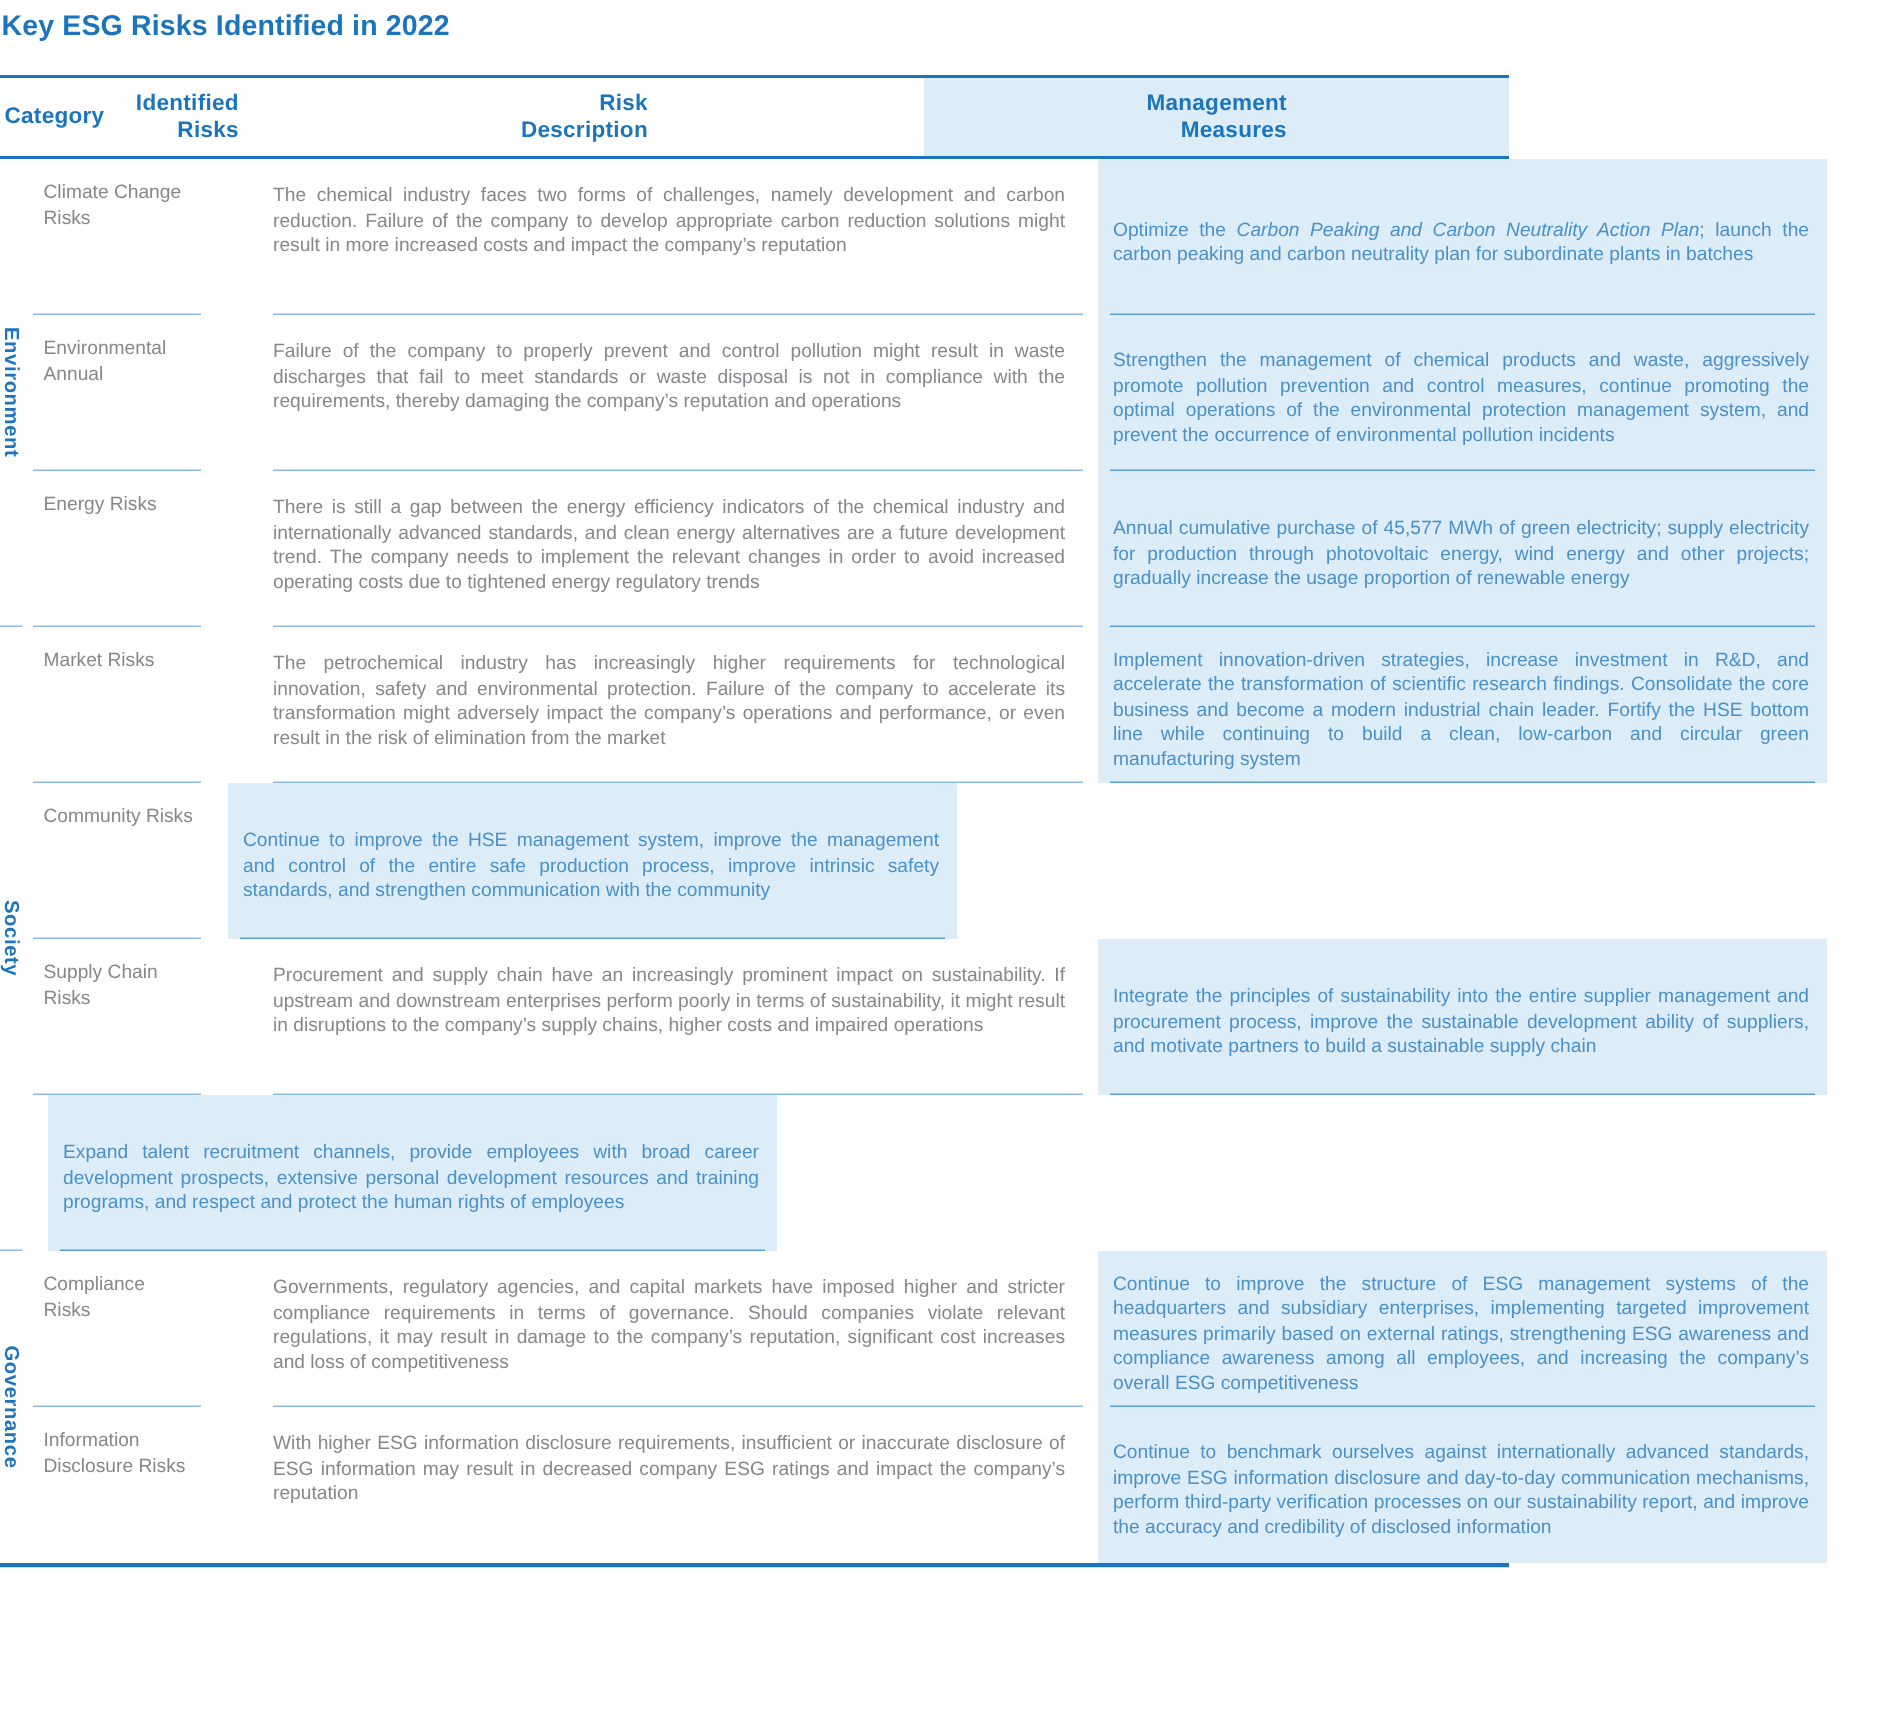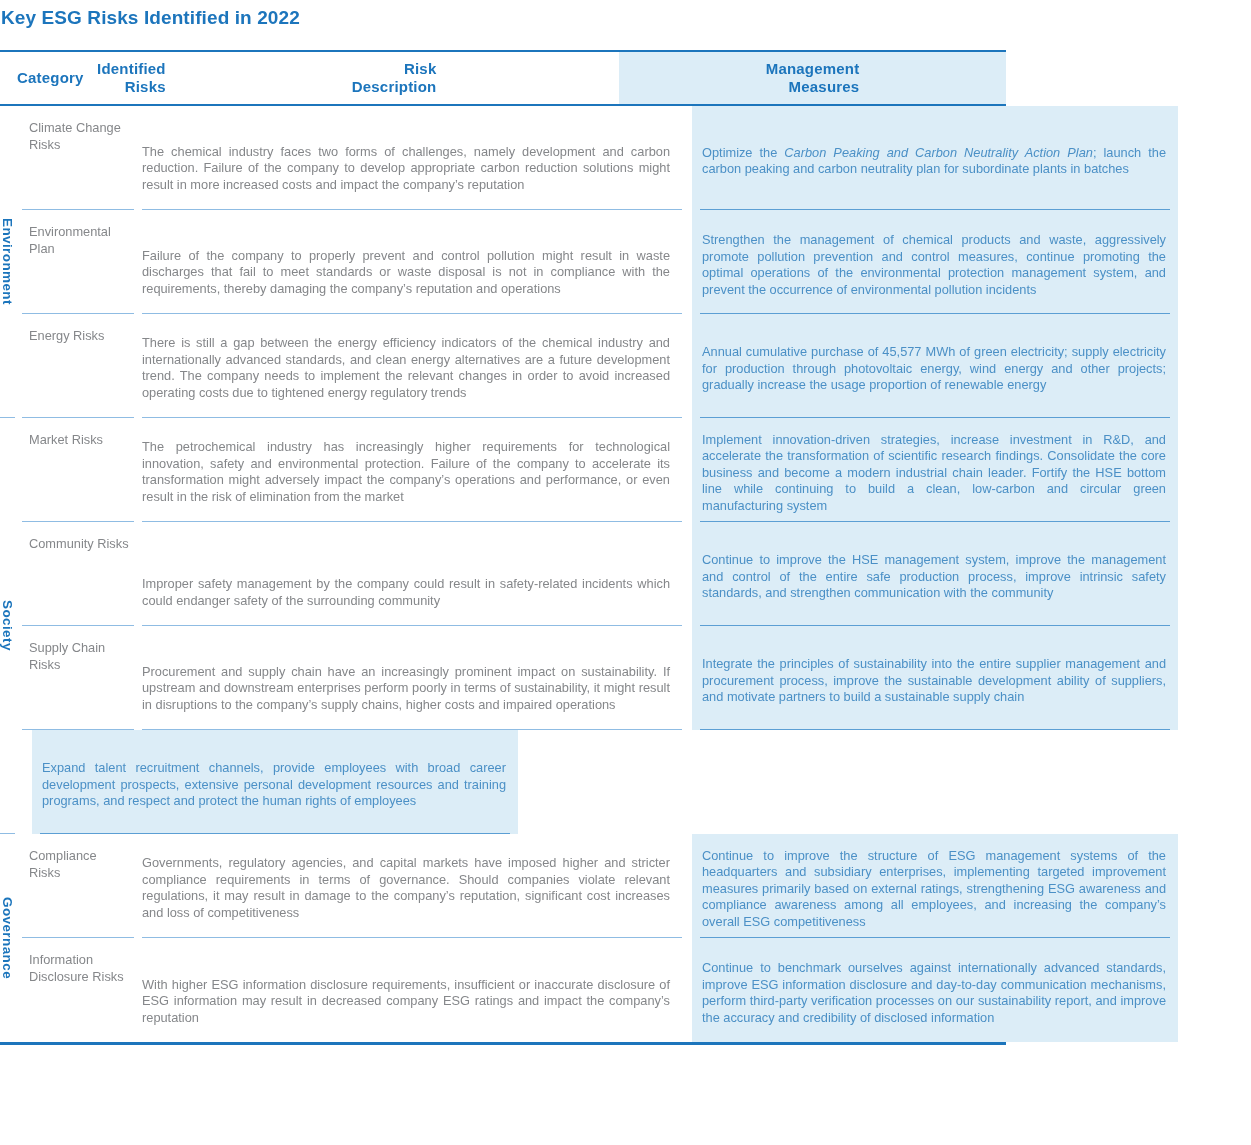--- a/index.html
+++ b/index.html
@@ -34,21 +34,21 @@
     width:486px; height:4px; background:var(--measure-bg);
   }
   .header-row{display:flex; align-items:stretch; height:54px;
     border-bottom:2.5px solid var(--accent-blue);}
   .hdr{
     display:flex; align-items:center; justify-content:center;
     font-size:15px; font-weight:bold; color:var(--accent-blue);
     line-height:18px; text-align:right; white-space:pre-line;
     letter-spacing:0.2px;
   }
-  .h-cat{width:95px; justify-content:flex-start; padding-left:17px; text-align:left;}
+  .h-cat{width:95px; justify-content:flex-start; padding-left:3px; text-align:left;}
   .h-risk{width:120px;}
   .h-desc{width:540px;}
   .h-meas{width:486px; margin-left:10px; background:var(--measure-bg);}
   .group{display:flex; align-items:stretch;}
   .cat-cell{
     width:88px; margin-right:7px;
     display:flex; align-items:center; justify-content:center;
   }
   .cat-cell.cat-border{border-bottom:1.5px solid var(--row-divider);}
   .cat-label{
@@ -57,21 +57,21 @@
     letter-spacing:0.4px;
   }
   .rows{flex:1; display:flex; flex-direction:column;}
   .row{display:flex; align-items:stretch; min-height:104px;}
   .cell-risk{
     width:112px; margin-right:8px; padding:14px 0 14px 7px;
     display:flex; flex-direction:column; 
   }
   .cell-desc{
     width:540px; padding:16px 12px 16px 0;
-    display:flex; flex-direction:column; justify-content:flex-end;
+    display:flex; flex-direction:column; justify-content:flex-start;margin-left:40px;
   }
   .row:not(.last-table-row) .cell-risk,
   .row:not(.last-table-row) .cell-desc{
     border-bottom:1.5px solid var(--row-divider);
   }
   .cell-measures{
     width:486px; margin-left:10px; padding:12px 12px 6px 10px;
     background:var(--measure-bg); position:relative;
     display:flex; flex-direction:column; justify-content:center;
   }
@@ -123,21 +123,21 @@
               <div class="cell-desc">
                 <div class="desc-text">The chemical industry faces two forms of challenges, namely development and carbon reduction. Failure of the company to develop appropriate carbon reduction solutions might result in more increased costs and impact the company’s reputation</div>
               </div>
               <div class="cell-measures">
                 <div class="measure-text"><span>Optimize the </span><i>Carbon Peaking and Carbon Neutrality Action Plan</i><span>; launch the carbon peaking and carbon neutrality plan for subordinate plants in batches</span></div>
               </div>
             </div>
             <div class="row">
               <div class="cell-risk">
                 <div class="risk-name">Environmental
-Plan</div>
+Annual</div>
               </div>
               <div class="cell-desc">
                 <div class="desc-text">Failure of the company to properly prevent and control pollution might result in waste discharges that fail to meet standards or waste disposal is not in compliance with the requirements, thereby damaging the company’s reputation and operations</div>
               </div>
               <div class="cell-measures">
                 <div class="measure-text"><span>Strengthen the management of chemical products and waste, aggressively promote pollution prevention and control measures, continue promoting the optimal operations of the environmental protection management system, and prevent the occurrence of environmental pollution incidents</span></div>
               </div>
             </div>
             <div class="row">
               <div class="cell-risk">
@@ -164,23 +164,20 @@
               <div class="cell-desc">
                 <div class="desc-text">The petrochemical industry has increasingly higher requirements for technological innovation, safety and environmental protection. Failure of the company to accelerate its transformation might adversely impact the company’s operations and performance, or even result in the risk of elimination from the market</div>
               </div>
               <div class="cell-measures">
                 <div class="measure-text"><span>Implement innovation-driven strategies, increase investment in R&amp;D, and accelerate the transformation of scientific research findings. Consolidate the core business and become a modern industrial chain leader. Fortify the HSE bottom line while continuing to build a clean, low-carbon and circular green manufacturing system</span></div>
               </div>
             </div>
             <div class="row">
               <div class="cell-risk">
                 <div class="risk-name">Community Risks</div>
-              </div>
-              <div class="cell-desc">
-                <div class="desc-text">Improper safety management by the company could result in safety-related incidents which could endanger safety of the surrounding community</div>
               </div>
               <div class="cell-measures">
                 <div class="measure-text"><span>Continue to improve the HSE management system, improve the management and control of the entire safe production process, improve intrinsic safety standards, and strengthen communication with the community</span></div>
               </div>
             </div>
             <div class="row">
               <div class="cell-risk">
                 <div class="risk-name">Supply Chain
 Risks</div>
               </div>

